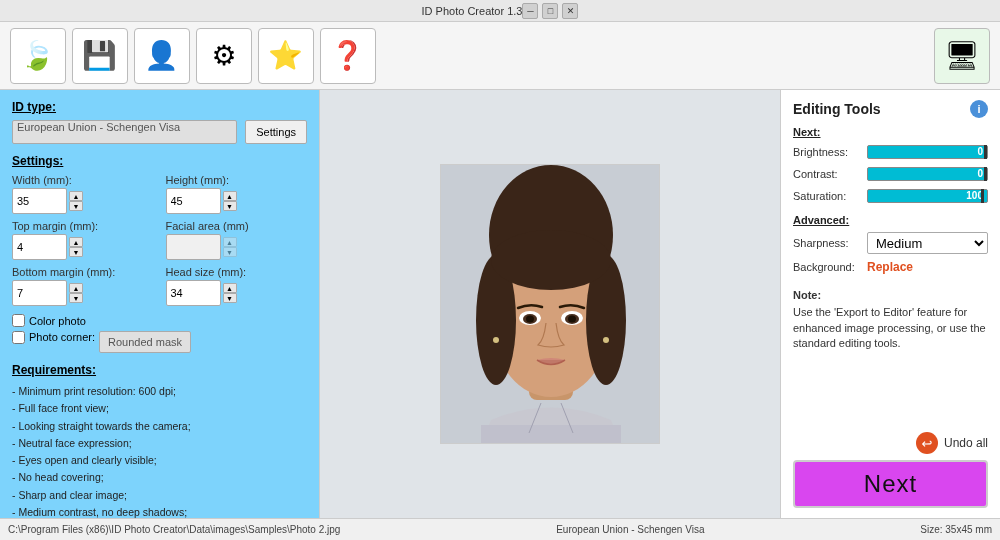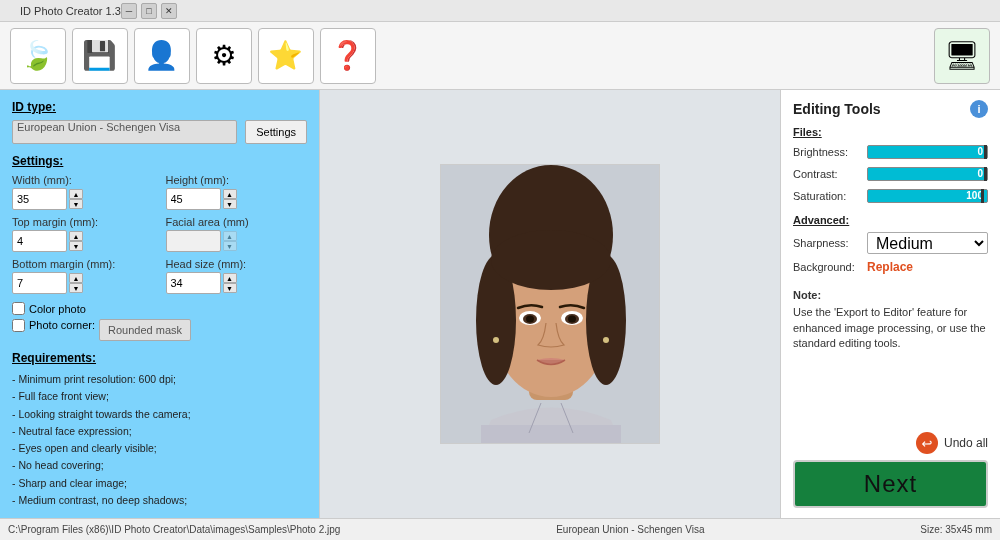--- a/index.html
+++ b/index.html
@@ -13,21 +13,21 @@
       display: flex;
       flex-direction: column;
     }
 
     
     .title-bar {
       background: #e8e8e8;
       height: 22px;
       display: flex;
       align-items: center;
-      justify-content: flex-start;
+      justify-content: center;
       padding: 0 20px;
       border-bottom: 1px solid #ccc;
       flex-shrink: 0;
     }
     .title-bar-title {
       font-size: 11px;
       color: #333;
     }
     .title-bar-controls {
       display: flex;
@@ -143,21 +143,21 @@
     .field-row {
       display: flex;
       align-items: center;
       gap: 2px;
     }
     .field-input {
       width: 55px;
       height: 22px;
       border: 1px solid #aaa;
       border-radius: 2px;
-      padding: 0 4px;
+      padding: 12px 4px;
       font-size: 11px;
       background: #fff;
     }
     .field-input.disabled {
       background: #f0f0f0;
       color: #999;
     }
     .spinner {
       display: flex;
       flex-direction: column;
@@ -310,21 +310,21 @@
 
     .advanced-section {
       margin-top: 4px;
     }
     .select-control {
       flex: 1;
       height: 22px;
       border: 1px solid #aaa;
       border-radius: 2px;
       padding: 0 4px;
-      font-size: 16px;
+      font-size: 13px;
       background: #fff;
     }
 
     .replace-link {
       color: #e05020;
       text-decoration: none;
       font-size: 12px;
       cursor: pointer;
       font-weight: bold;
     }
@@ -362,21 +362,21 @@
       font-size: 13px;
       color: #fff;
     }
     .undo-label {
       font-size: 12px;
       color: #333;
     }
     .next-btn {
       width: 100%;
       height: 48px;
-      background: #15803d;
+      background: #d946ef;
       border: 2px solid #ccc;
       border-radius: 4px;
       font-size: 24px;
       font-weight: normal;
       color: #111;
       cursor: pointer;
       letter-spacing: 1px;
     }
 
     
@@ -565,21 +565,21 @@
       </svg>
     </div>
   </div>
 
   <div class="right-panel">
     <div class="editing-tools-header">
       <span class="editing-tools-title">Editing Tools</span>
       <div class="info-icon">i</div>
     </div>
 
-    <div class="tools-section-label">Files:</div>
+    <div class="tools-section-label">Next:</div>
 
     <div class="tool-row">
       <span class="tool-label">Brightness:</span>
       <div class="slider-container">
         <div class="slider-track">
           <span class="slider-value">0</span>
           <div class="slider-thumb"></div>
         </div>
       </div>
     </div>

